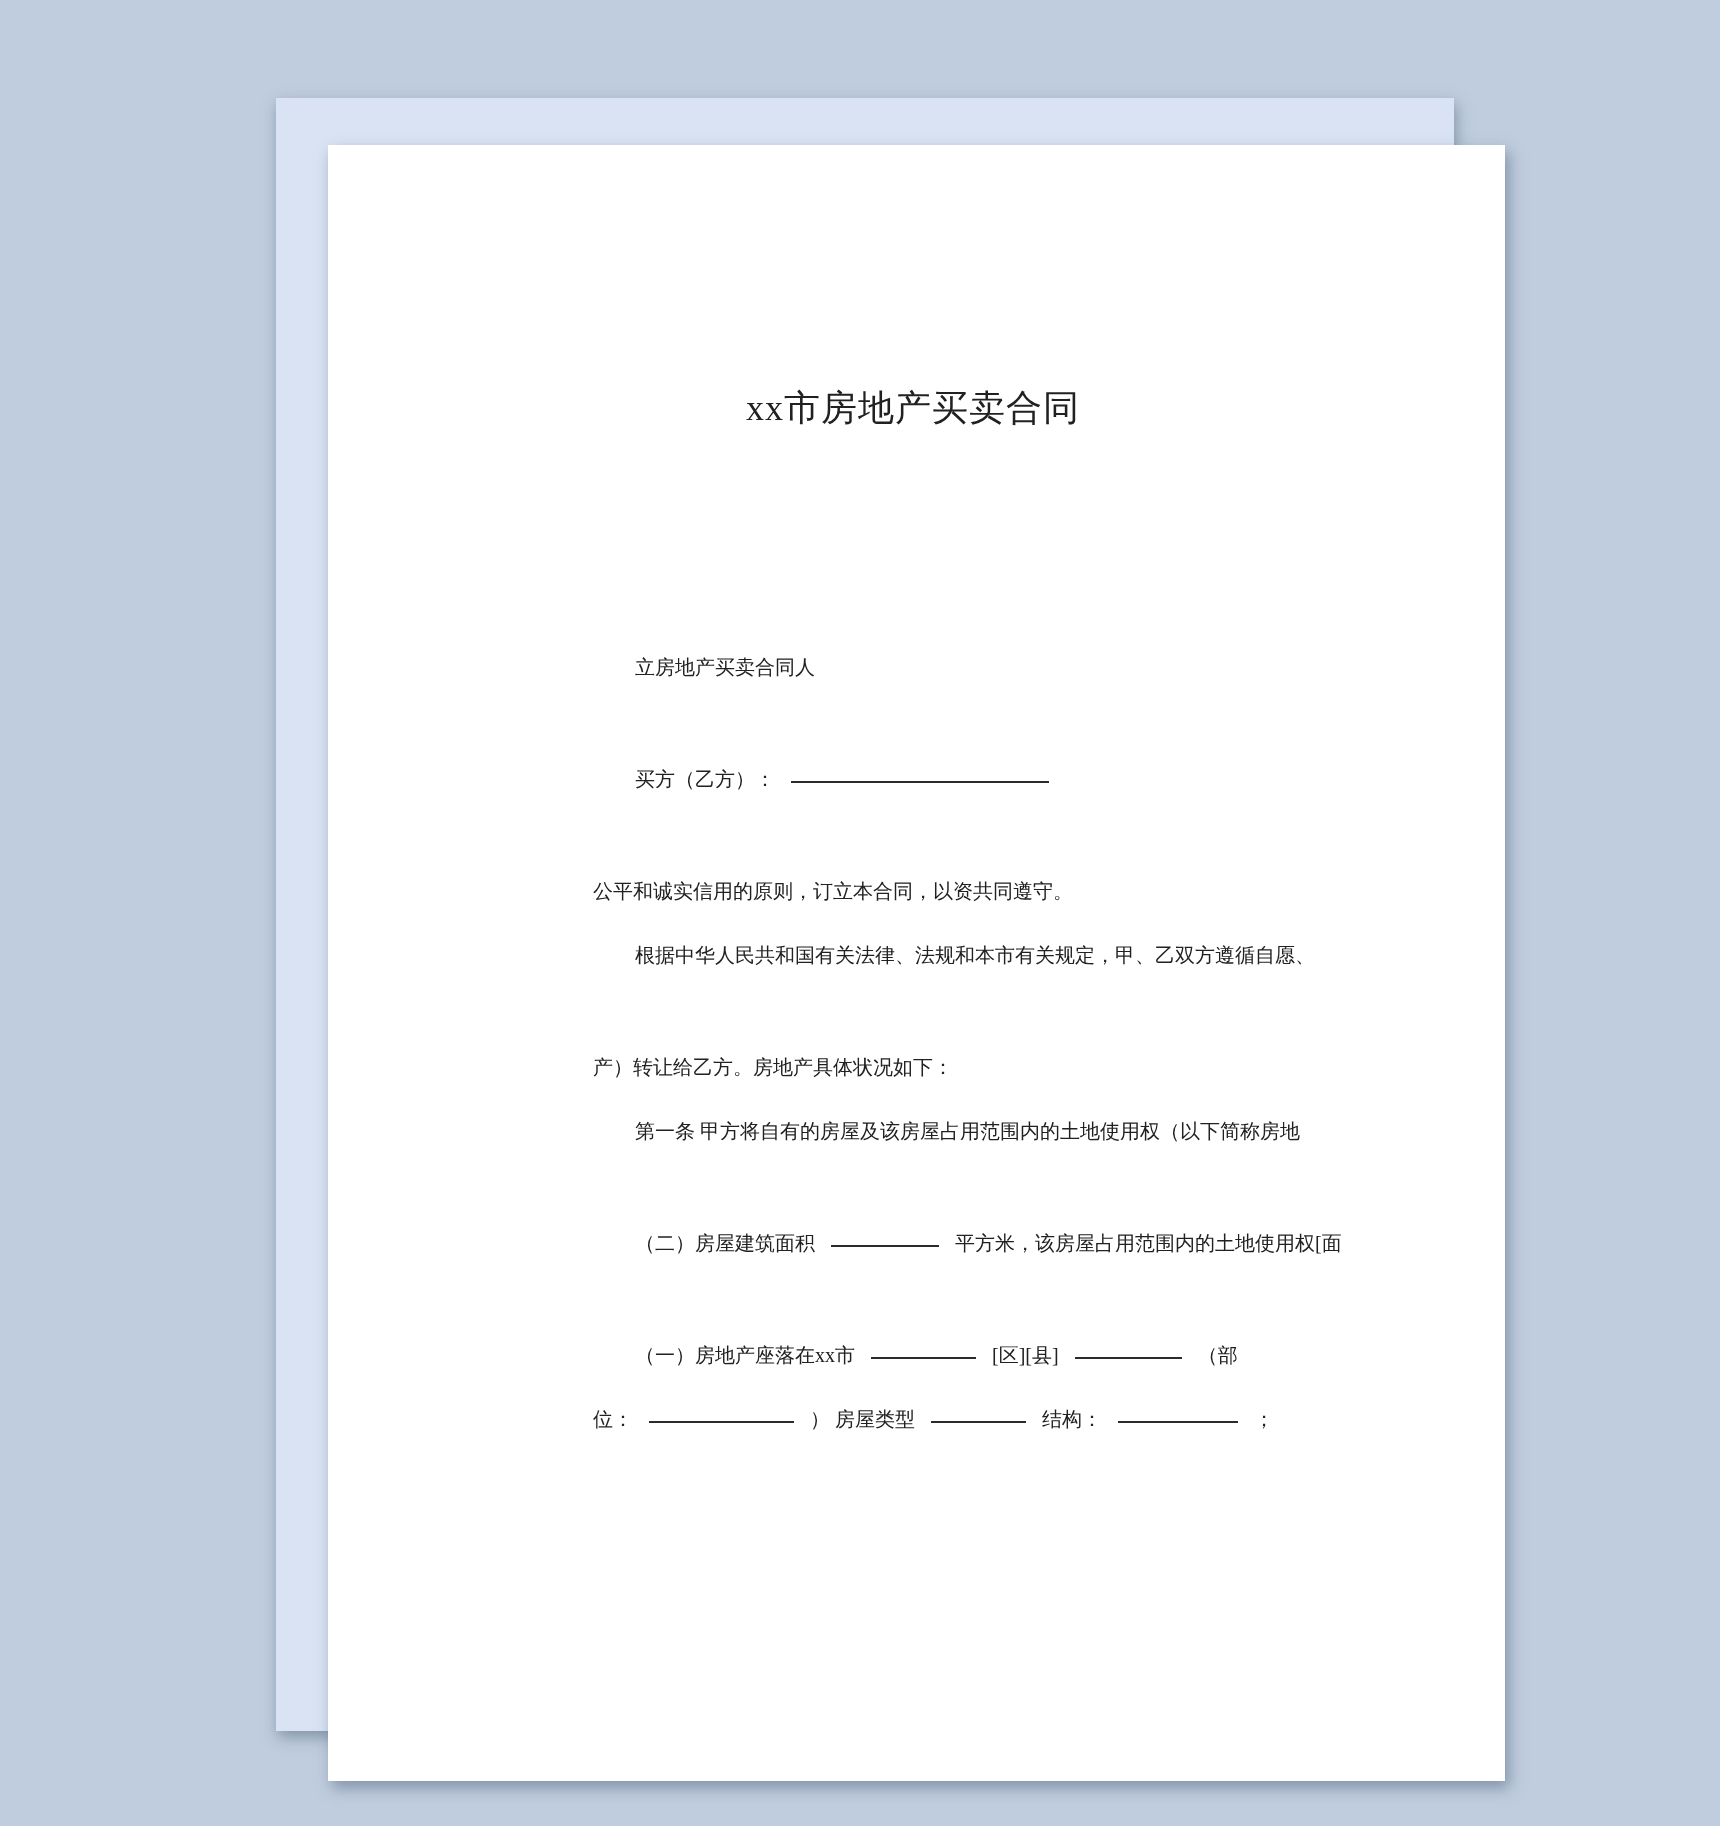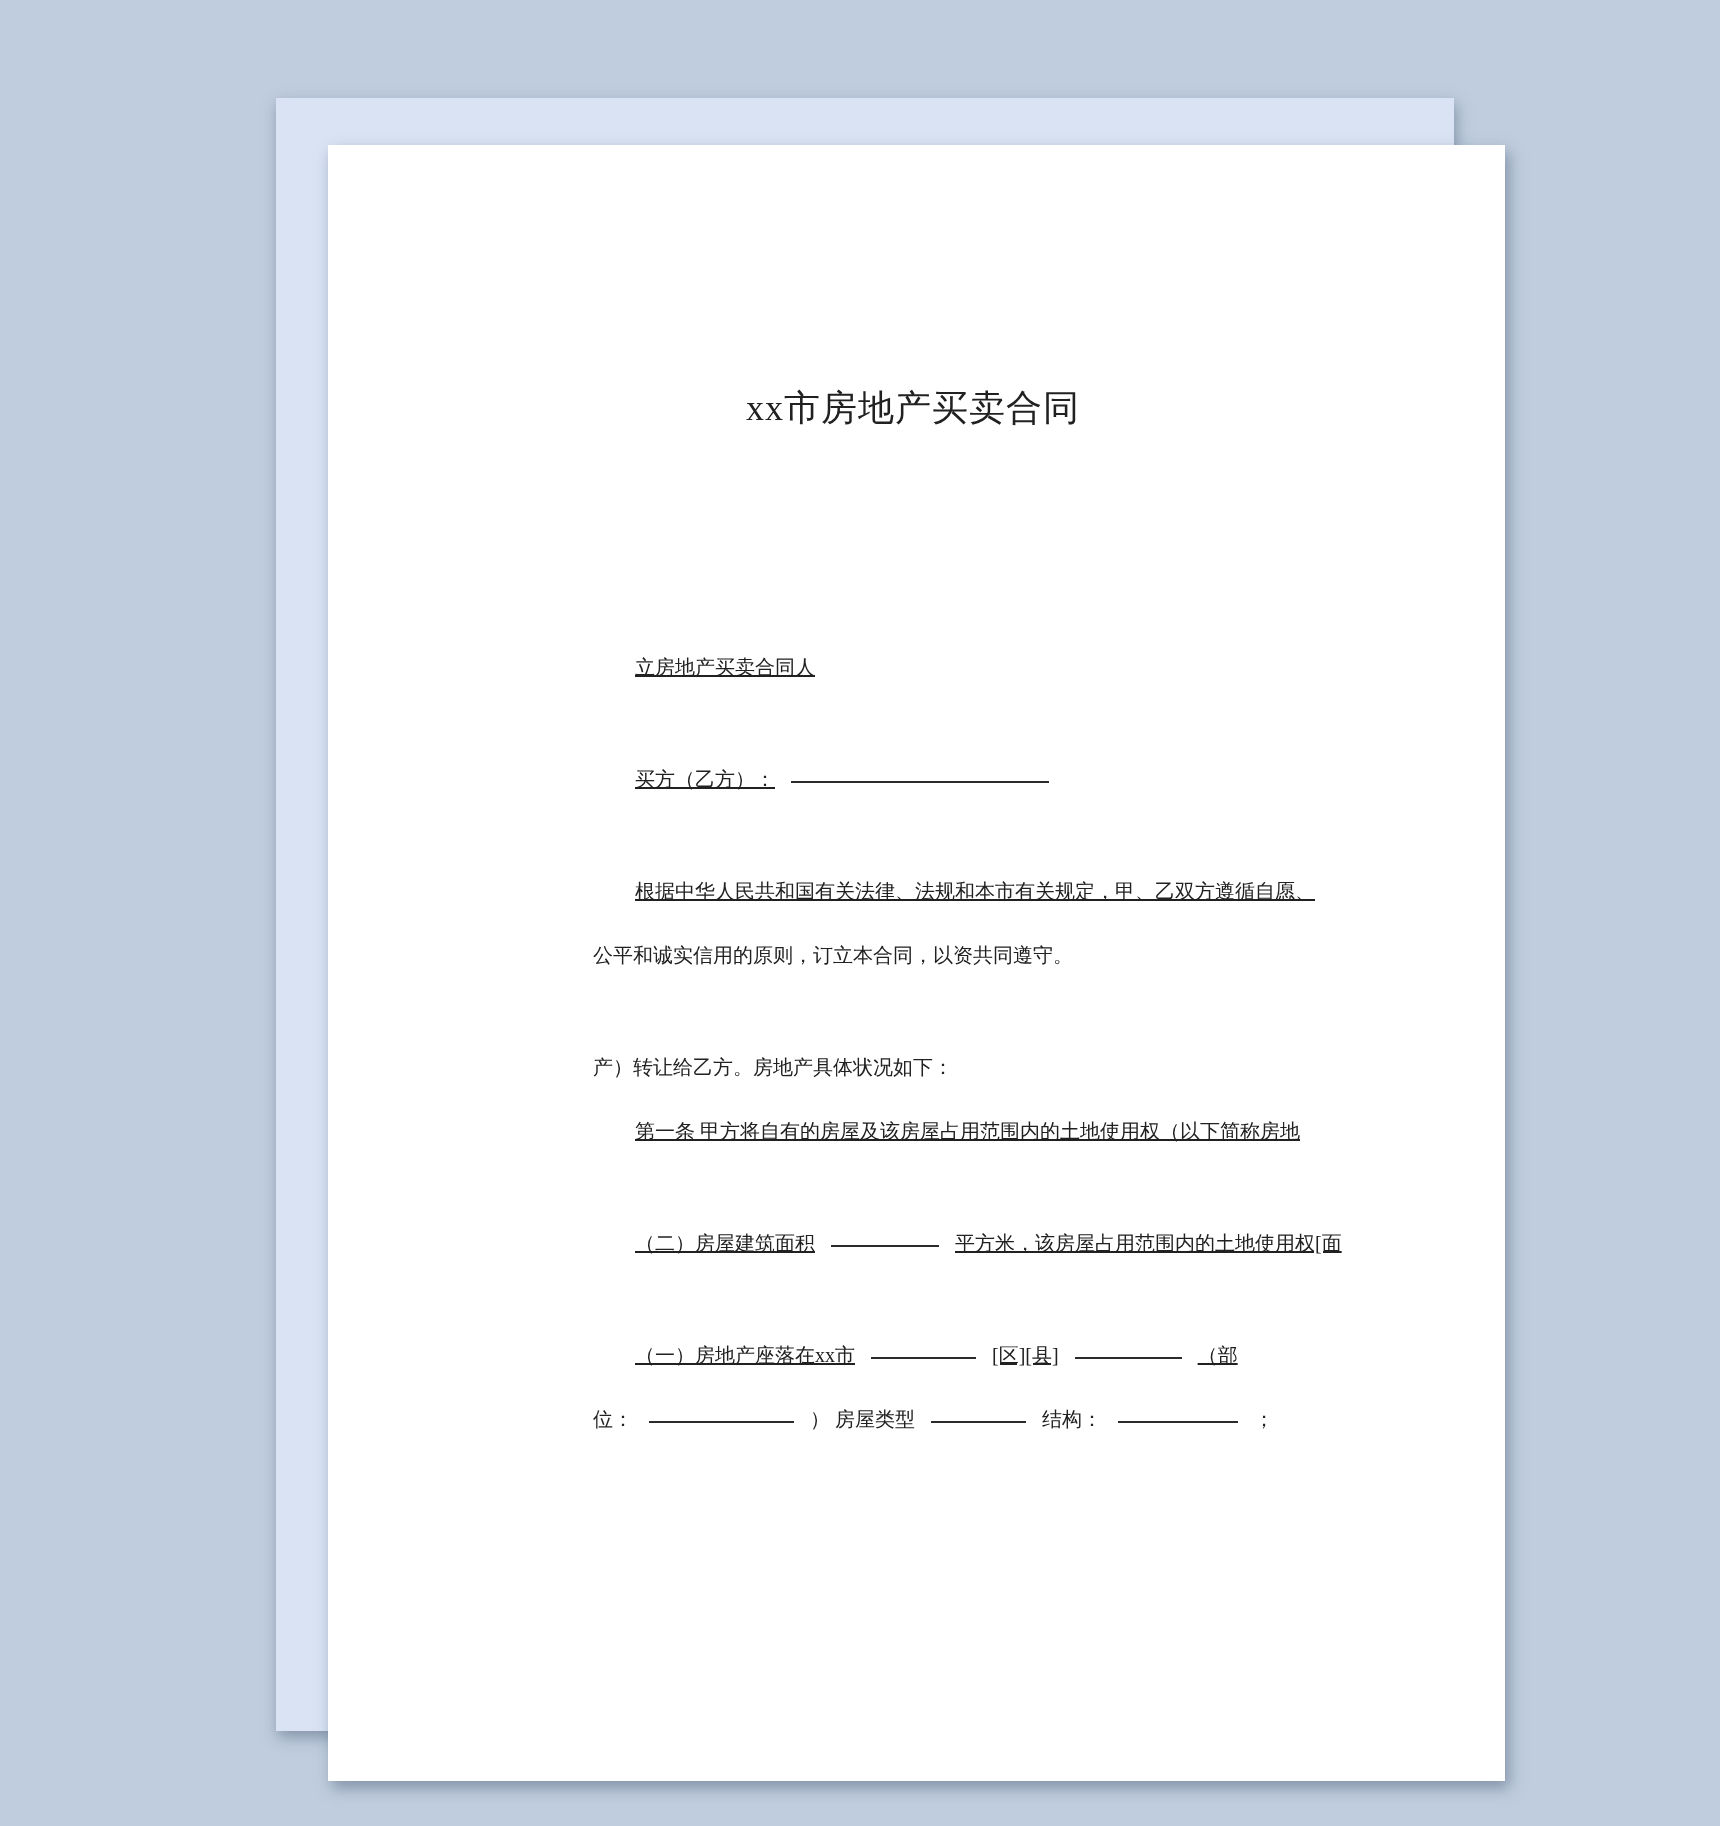--- a/index.html
+++ b/index.html
@@ -28,21 +28,21 @@
   .doc-title{
     margin-top:241px;
     font-size:36px;line-height:44px;font-weight:400;
     text-align:center;letter-spacing:1px;
     white-space:nowrap;
   }
   .doc-body{font-size:20px;}
   .para{margin-bottom:56px;}
   .para:first-child{margin-top:209px;}
   .line{line-height:56px;white-space:nowrap;}
-  .line.indent{padding-left:42px;text-decoration:underline;}
+  .line.indent{padding-left:42px;}
   .blank{
     display:inline-block;
     border-bottom:2px solid var(--line);
     height:10px;
     vertical-align:-5px;
   }
 </style>
 </head>
 <body>
 
@@ -51,22 +51,22 @@
   <div class="page">
     <h1 class="doc-title">xx市房地产买卖合同</h1>
     <div class="doc-body" id="doc-body">
         <div class="para">
           <div class="line indent"><span>立房地产买卖合同人</span></div>
         </div>
         <div class="para">
           <div class="line indent"><span>买方（乙方）：</span><span class="blank" style="width: 258px;"></span></div>
         </div>
         <div class="para">
+          <div class="line"><span>公平和诚实信用的原则，订立本合同，以资共同遵守。</span></div>
           <div class="line indent"><span>根据中华人民共和国有关法律、法规和本市有关规定，甲、乙双方遵循自愿、</span></div>
-          <div class="line"><span>公平和诚实信用的原则，订立本合同，以资共同遵守。</span></div>
         </div>
         <div class="para">
           <div class="line"><span>产）转让给乙方。房地产具体状况如下：</span></div>
           <div class="line indent"><span>第一条 甲方将自有的房屋及该房屋占用范围内的土地使用权（以下简称房地</span></div>
         </div>
         <div class="para">
           <div class="line indent"><span>（二）房屋建筑面积</span><span class="blank" style="width: 108px;"></span><span>平方米，该房屋占用范围内的土地使用权[面</span></div>
         </div>
         <div class="para">
           <div class="line indent"><span>（一）房地产座落在xx市</span><span class="blank" style="width: 105px;"></span><span>[区][县]</span><span class="blank" style="width: 107px;"></span><span>（部</span></div>

